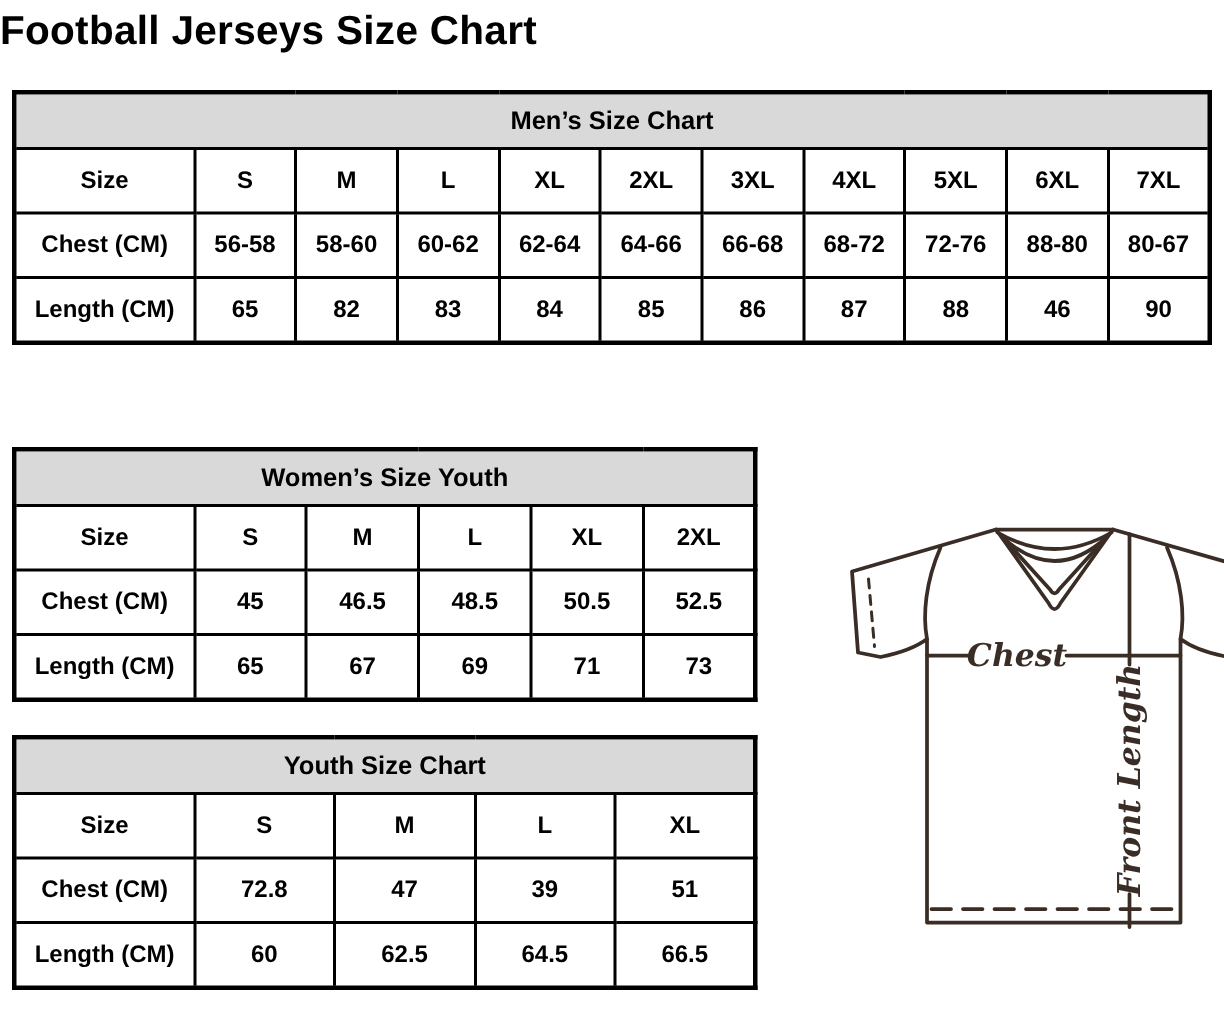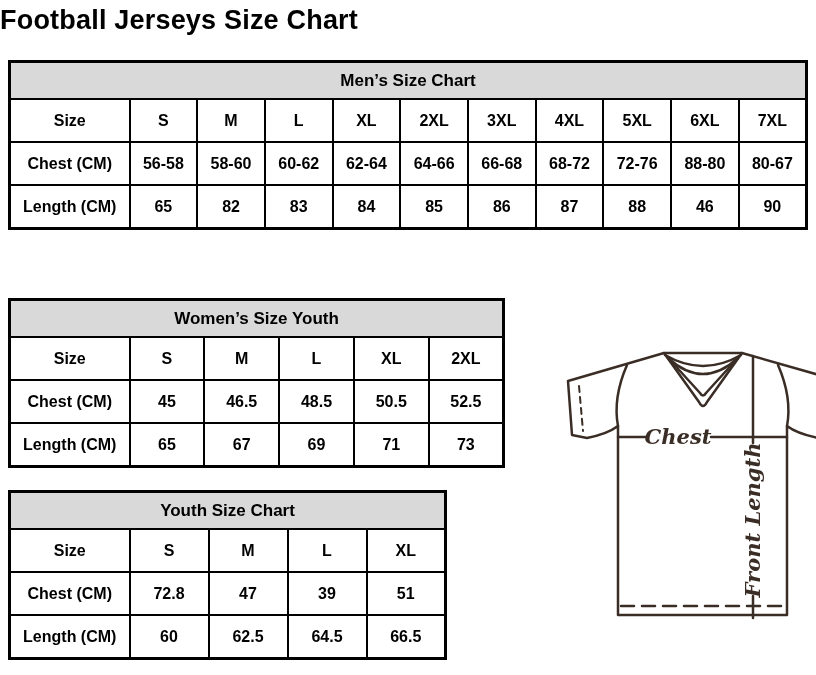--- a/index.html
+++ b/index.html
@@ -18,21 +18,21 @@
   table.size-table th, table.size-table td {
     border:2px solid #000; text-align:center; vertical-align:middle;
     font-weight:bold; padding:0; overflow:hidden; white-space:nowrap;
   }
   table.size-table th.band {
     background:#d9d9d9; font-size:17px; height:35px;
   }
   table.size-table td { font-size:16px; height:41px; }
   table.men   { left:8px; top:60px;  width:800px; }
   table.women { left:8px; top:298px; width:497px; }
-  table.youth { left:8px; top:490px; width:439px; }
+  table.youth { left:8px; top:490px; width:497px; }
   col.label-col { width:120px; }
   .jersey-wrap { position:absolute; left:505px; top:330px; width:259px; height:345px;margin-left:44px; }
 </style>
 </head>
 <body>
 
 <div class="page">
 
   <div class="page-title">Football Jerseys Size Chart</div>
 

